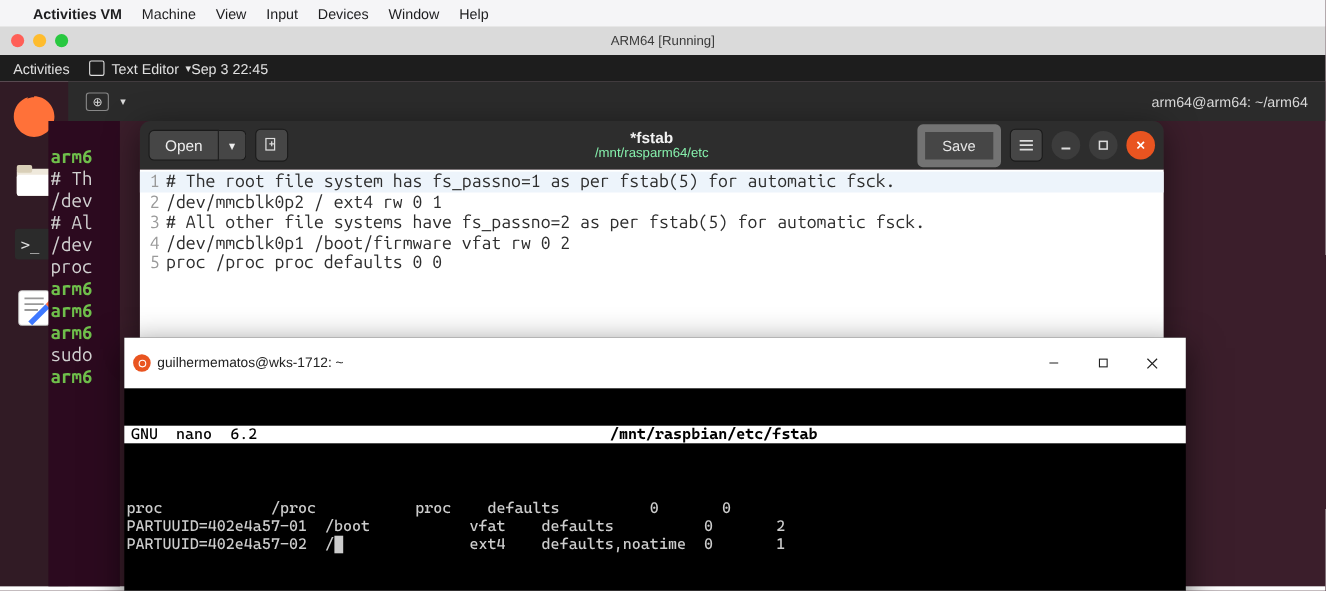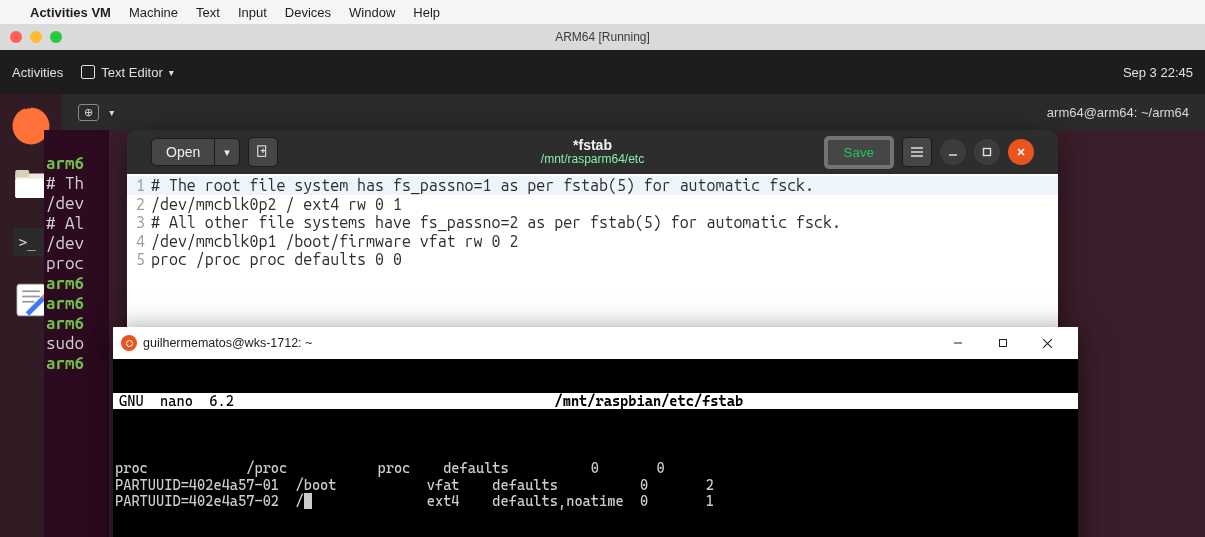--- a/index.html
+++ b/index.html
@@ -13,21 +13,21 @@
 
 .vm-titlebar { height:26px; background:#dadada; display:flex; align-items:center; padding:0 10px; font-size:12px; color:#3a3a3a; position:relative; }
 .vm-traffic { display:flex; gap:8px; }
 .vm-traffic span { width:12px; height:12px; border-radius:50%; display:block; }
 .vm-traffic .r { background:#ff5f57; }
 .vm-traffic .y { background:#febc2e; }
 .vm-traffic .g { background:#28c840; }
 .vm-title { position:absolute; left:50%; transform:translateX(-50%); color:#3a3a3a;}
 
 
-.ubuntu-topbar { height:44px; background:#1d1d1d; color:#e0e0e0; display:flex; align-items:center; justify-content:space-between; padding:0 12px; font-size:13px; }
+.ubuntu-topbar { height:24px; background:#1d1d1d; color:#e0e0e0; display:flex; align-items:center; justify-content:flex-start; padding:0 12px; font-size:13px; }
 .ubuntu-topbar .left { display:flex; align-items:center; gap:18px; }
 .ubuntu-topbar .app { display:flex; align-items:center; gap:6px; }
 .ubuntu-topbar .app .box-icon { width:14px; height:14px; border:1.5px solid #e0e0e0; border-radius:2px; position:relative;}
 .ubuntu-topbar .caret { font-size:10px; }
 
 
 .desktop { position:relative; height:459px; background:#3b1e2b; }
 
 
 .dock { position:absolute; left:0; top:0; width:62px; height:100%; background:rgba(20,20,20,0.25); display:flex; flex-direction:column; align-items:center; padding-top:8px; gap:10px; }
@@ -42,64 +42,64 @@
 .bg-term { position:absolute; left:62px; top:0; right:0; height:40px; }
 .bg-term-title { height:36px; background:#2b2b2b; display:flex; align-items:center; padding:0 16px; color:#d9d9d9; font-size:13px; justify-content:space-between;}
 .bg-term-title .btns { display:flex; gap:10px; align-items:center;}
 .bg-term-title .tri { font-size:10px;}
 .bg-term-body { font-family:"Ubuntu Mono","DejaVu Sans Mono",monospace; font-size:17px; line-height:20px; color:#d0d0d0; padding:3px 2px; white-space:pre; }
 .bg-term-body .prompt { color:#6fbf4b; font-weight:bold;}
 .term-strip { position:absolute; left:44px; top:36px; width:65px; bottom:0; background:#2c0a1f; overflow:hidden;}
 
 
 .gedit { position:absolute; left:127px; top:36px; width:931px; border-radius:10px 10px 0 0; overflow:hidden; box-shadow:0 8px 30px rgba(0,0,0,0.5);}
-.gedit-header { height:44px; background:#2d2d2d; display:flex; align-items:center; padding:0 24px; color:#e6e6e6; font-size:14px; position:relative;}
+.gedit-header { height:44px; background:#2d2d2d; display:flex; align-items:center; padding:0 8px; color:#e6e6e6; font-size:14px; position:relative;}
 .gedit-header .open-group { display:flex; }
 .gedit-header .open-btn { background:#464646; border:1px solid #1a1a1a; padding:5px 14px; border-radius:5px 0 0 5px; color:#eee; font-size:14px;}
 .gedit-header .open-caret { background:#464646; border:1px solid #1a1a1a; border-left:none; padding:5px 9px; border-radius:0 5px 5px 0; color:#eee; font-size:11px;}
 .gedit-header .newtab { margin-left:8px; width:30px; height:30px; background:#464646; border:1px solid #1a1a1a; border-radius:5px; color:#eee; display:flex; align-items:center; justify-content:center;}
 .gedit-header .center { position:absolute; left:50%; transform:translateX(-50%); text-align:center; line-height:1.15;}
 .gedit-header .center .t1 { font-weight:600; font-size:14px; color:#f2f2f2;}
 .gedit-header .center .t2 { font-size:12px; color:#86efac;}
 .gedit-header .right { margin-left:auto; display:flex; align-items:center; gap:8px;}
-.gedit-header .save-btn { background:#464646; border:4px solid #737373; padding:5px 16px; border-radius:5px; color:#22c55e;}
+.gedit-header .save-btn { background:#464646; border:7px solid #737373; padding:5px 16px; border-radius:5px; color:#e5e5e5;}
 .gedit-header .icon-btn { width:30px; height:30px; background:#464646; border:1px solid #1a1a1a; border-radius:5px; color:#eee; display:flex; align-items:center; justify-content:center;}
 .gedit-header .win-btn { width:26px; height:26px; border-radius:50%; display:flex; align-items:center; justify-content:center; color:#fff;}
 .gedit-header .win-btn.min,.gedit-header .win-btn.max { background:#3c3c3c;}
 .gedit-header .win-btn.close { background:#e95420;}
 .gedit-body { background:#fff; font-family:"Ubuntu Mono","DejaVu Sans Mono",monospace; font-size:16px; line-height:18.5px; padding:2px 0; min-height:155px;}
 .gedit-line { display:flex; }
 .gedit-gutter { width:24px; text-align:right; color:#9a9a9a; padding-right:6px; user-select:none;}
 .gedit-text { white-space:pre; color:#2e2e2e;}
 .gedit-line.hl { background:#edf4fb;}
 
 
 .winterm { position:absolute; left:113px; top:233px; width:965px; background:#000; box-shadow:0 8px 30px rgba(0,0,0,0.6);}
-.winterm-title { height:32px; background:#fff; display:flex; align-items:center; padding:0 8px; font-size:12.5px; color:#222; justify-content:space-between;}
+.winterm-title { height:46px; background:#fff; display:flex; align-items:center; padding:0 8px; font-size:12.5px; color:#222; justify-content:space-between;}
 .winterm-title .l { display:flex; align-items:center; gap:6px;}
 .winterm-title .ubuntu-badge { width:16px; height:16px; background:#e95420; border-radius:50%; display:flex; align-items:center; justify-content:center;}
 .winterm-title .ubuntu-badge span{ width:7px;height:7px;border:1.5px solid #fff;border-radius:50%;}
 .winterm-title .wbtns { display:flex; gap:0;}
 .winterm-title .wbtn { width:45px; height:30px; display:flex; align-items:center; justify-content:center; color:#222;}
 .winterm-body { font-family:"Cascadia Mono","Consolas",monospace; font-size:14px; line-height:16.8px; color:#ccc; padding:0; white-space:pre;}
 .winterm-body .nano-title { background:#fff; color:#000; display:flex; padding:0 6px;}
 .winterm-body .nano-title .fn { margin:0 auto;font-weight:bold;}
 .winterm-body .content { padding:0 2px;}
 .winterm-body .cursor { background:#ccc; color:#000; }
 
 
 </style>
 </head>
 <body>
 
 <div class="mac-menubar">
   <span class="apple"></span>
   <span class="bold">Activities VM</span>
   <span>Machine</span>
-  <span>Text</span>
+  <span>View</span>
   <span>Input</span>
   <span>Devices</span>
   <span>Window</span>
   <span>Help</span>
 </div>
 
 <div class="vm-titlebar">
   <div class="vm-traffic">
     <span class="r"></span>
     <span class="y"></span>

